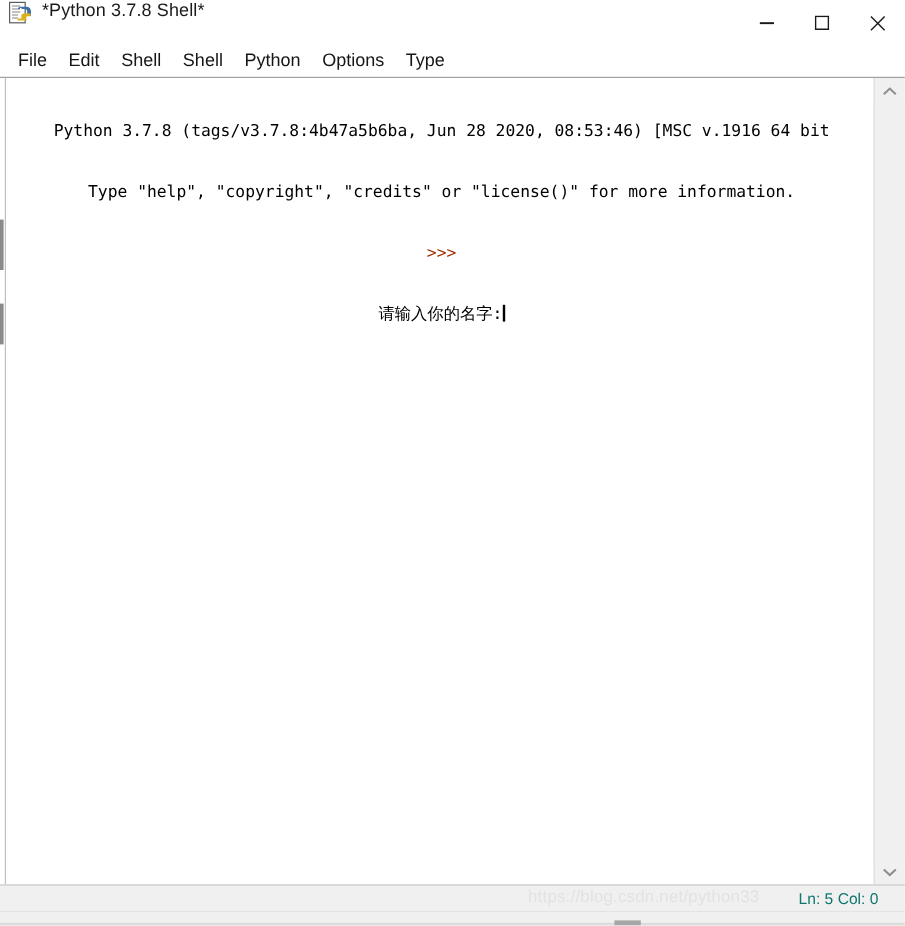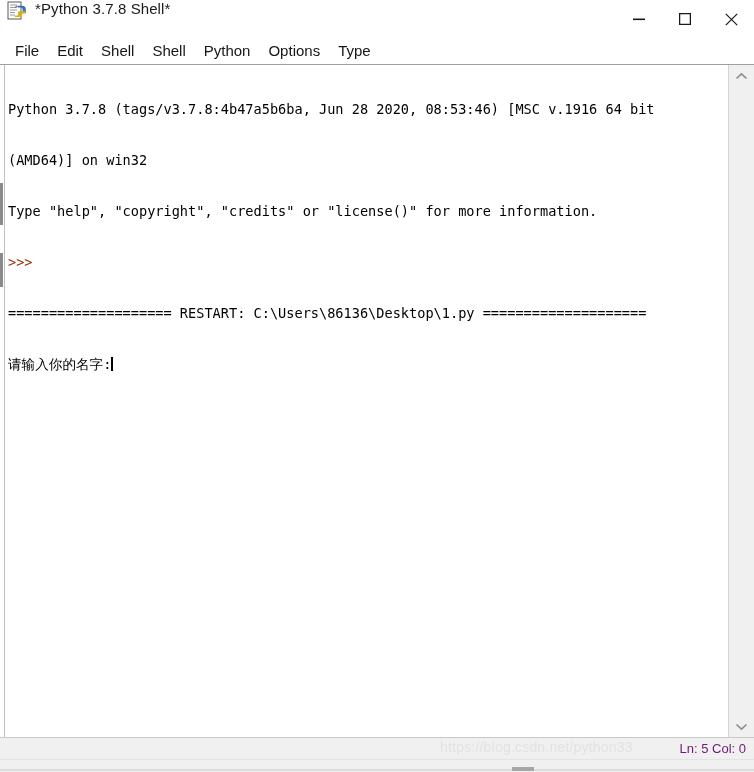--- a/index.html
+++ b/index.html
@@ -124,21 +124,21 @@
   .console {
     position: relative;
     margin-left: 8px;
     font-family: "DejaVu Sans Mono", "Liberation Mono", monospace;
     font-size: 13.6px;
     line-height: 17px;
     white-space: pre;
     color: #000000;
     letter-spacing: 0px;
   }
-  .line { white-space: pre; }
+  .line { white-space: pre; text-align: center; }
   .c-black  { color: #000000; }
   .c-prompt { color: #9b2d00; }
   .c-blue   { color: #000000; }
 
   .caret {
     display: inline-block;
     width: 2px;
     height: 14px;
     background: #000000;
     vertical-align: -2px;
@@ -179,22 +179,22 @@
     border-top: 1px solid #c9c9c9;
     display: flex;
     align-items: center;
     justify-content: flex-end;
     position: relative;
     box-sizing: border-box;
   }
   .status-text {
     font-family: "Liberation Sans", sans-serif;
     font-size: 13px;
-    color: #701a75;
-    margin-right: 8px;
+    color: #0f766e;
+    margin-right: 22px;
     white-space: nowrap;
   }
   .watermark {
     position: absolute;
     left: 440px;
     top: 1px;
     font-family: "Liberation Sans", sans-serif;
     font-size: 14px;
     color: #e2e2e2;
     white-space: nowrap;
@@ -280,24 +280,22 @@
   </div>
 
   <div class="shell-wrap">
     <div class="text-area">
       <div class="gutter"></div>
       <div class="edge-mark m1"></div>
       <div class="edge-mark m2"></div>
 
       <div class="console">
         <div class="line c-black">Python 3.7.8 (tags/v3.7.8:4b47a5b6ba, Jun 28 2020, 08:53:46) [MSC v.1916 64 bit</div>
-        <div class="line c-black">(AMD64)] on win32</div>
         <div class="line c-black">Type "help", "copyright", "credits" or "license()" for more information.</div>
         <div class="line c-prompt">&gt;&gt;&gt;</div>
-        <div class="line c-black">==================== RESTART: C:\Users\86136\Desktop\1.py ====================</div>
         <div class="line c-blue"><span>请输入你的名字:</span><span class="caret"></span></div>
       </div>
     </div>
 
     <div class="vscroll">
       <div class="sb-track"></div>
       <div class="sb-arrow">
         <svg width="13" height="9" viewBox="0 0 13 9">
           <polyline points="1.5,6.5 6.5,1.8 11.5,6.5" fill="none" stroke="#8d8d8d" stroke-width="1.7"></polyline>
         </svg>

